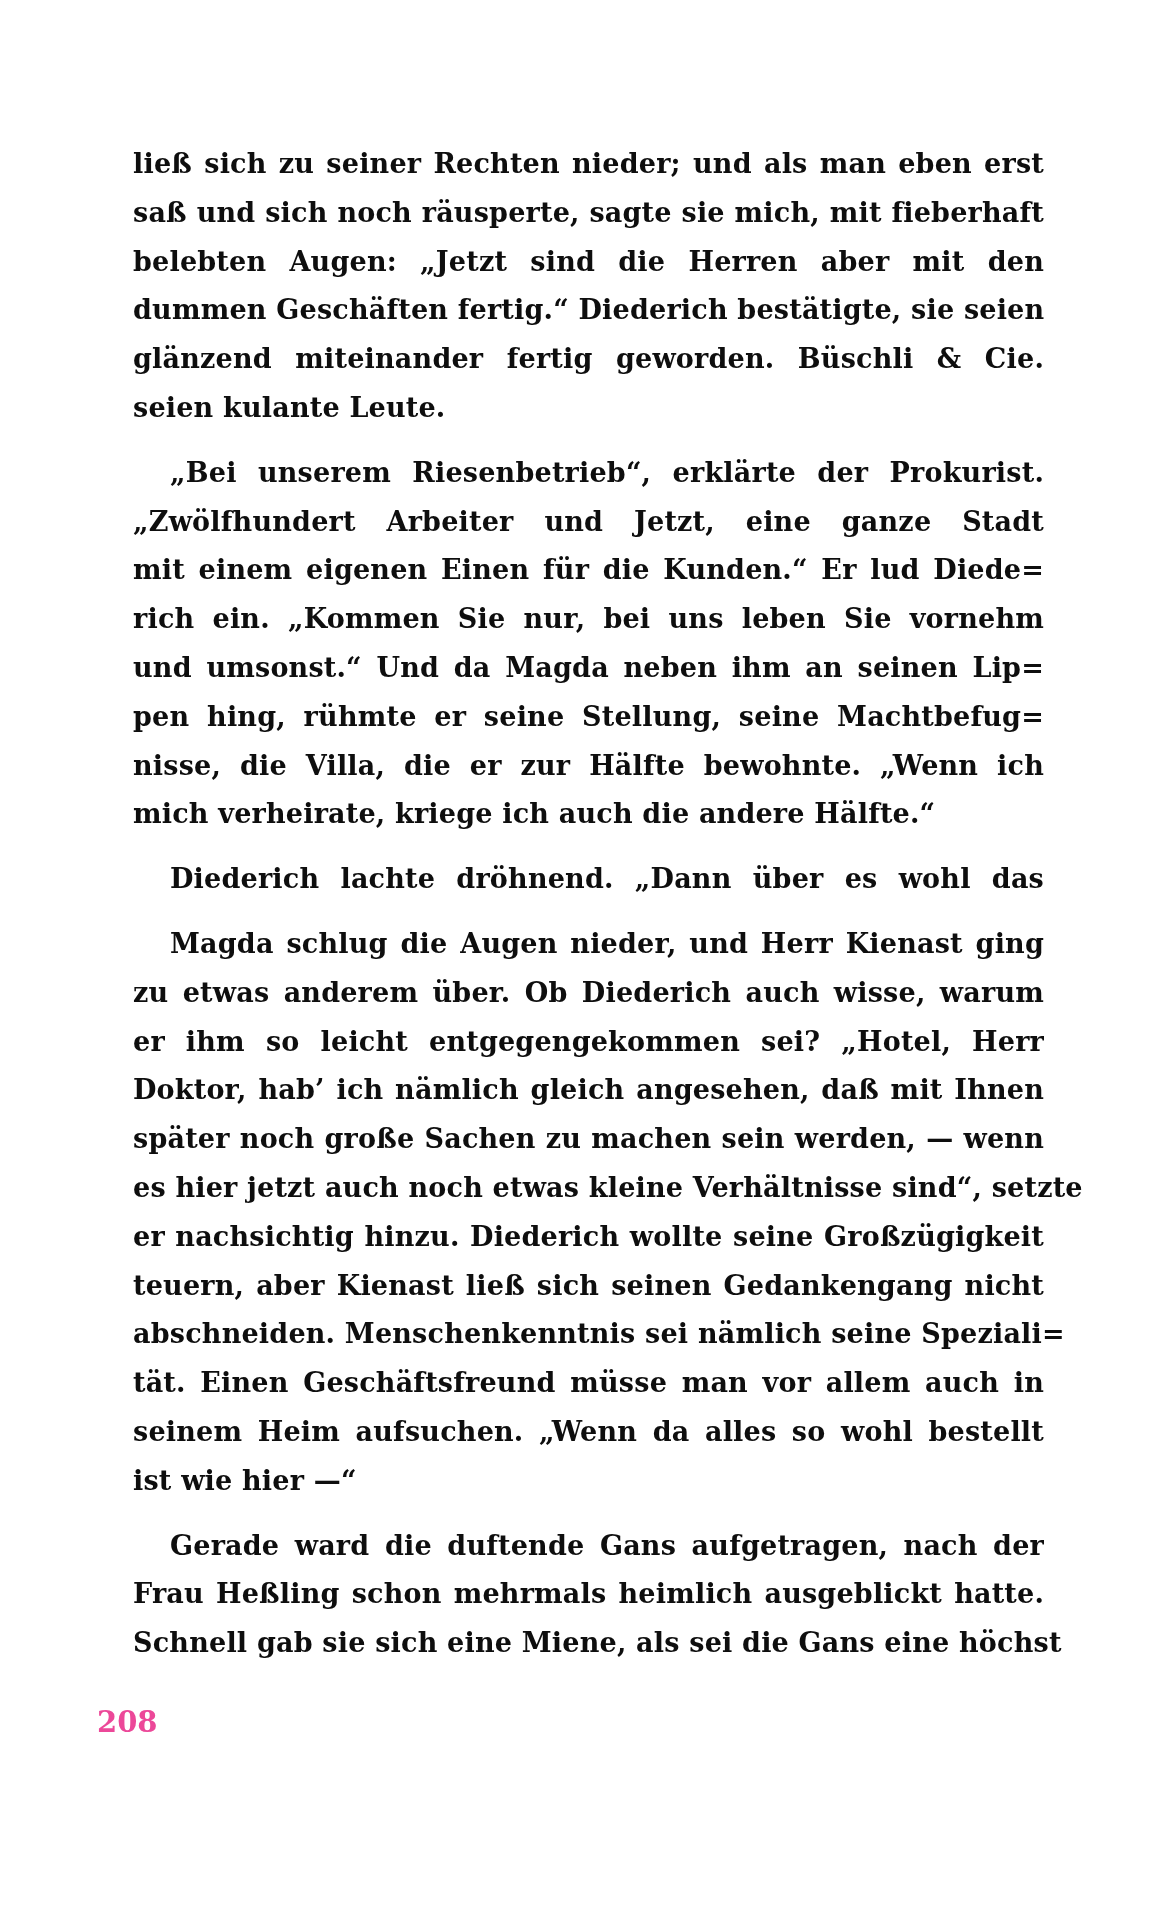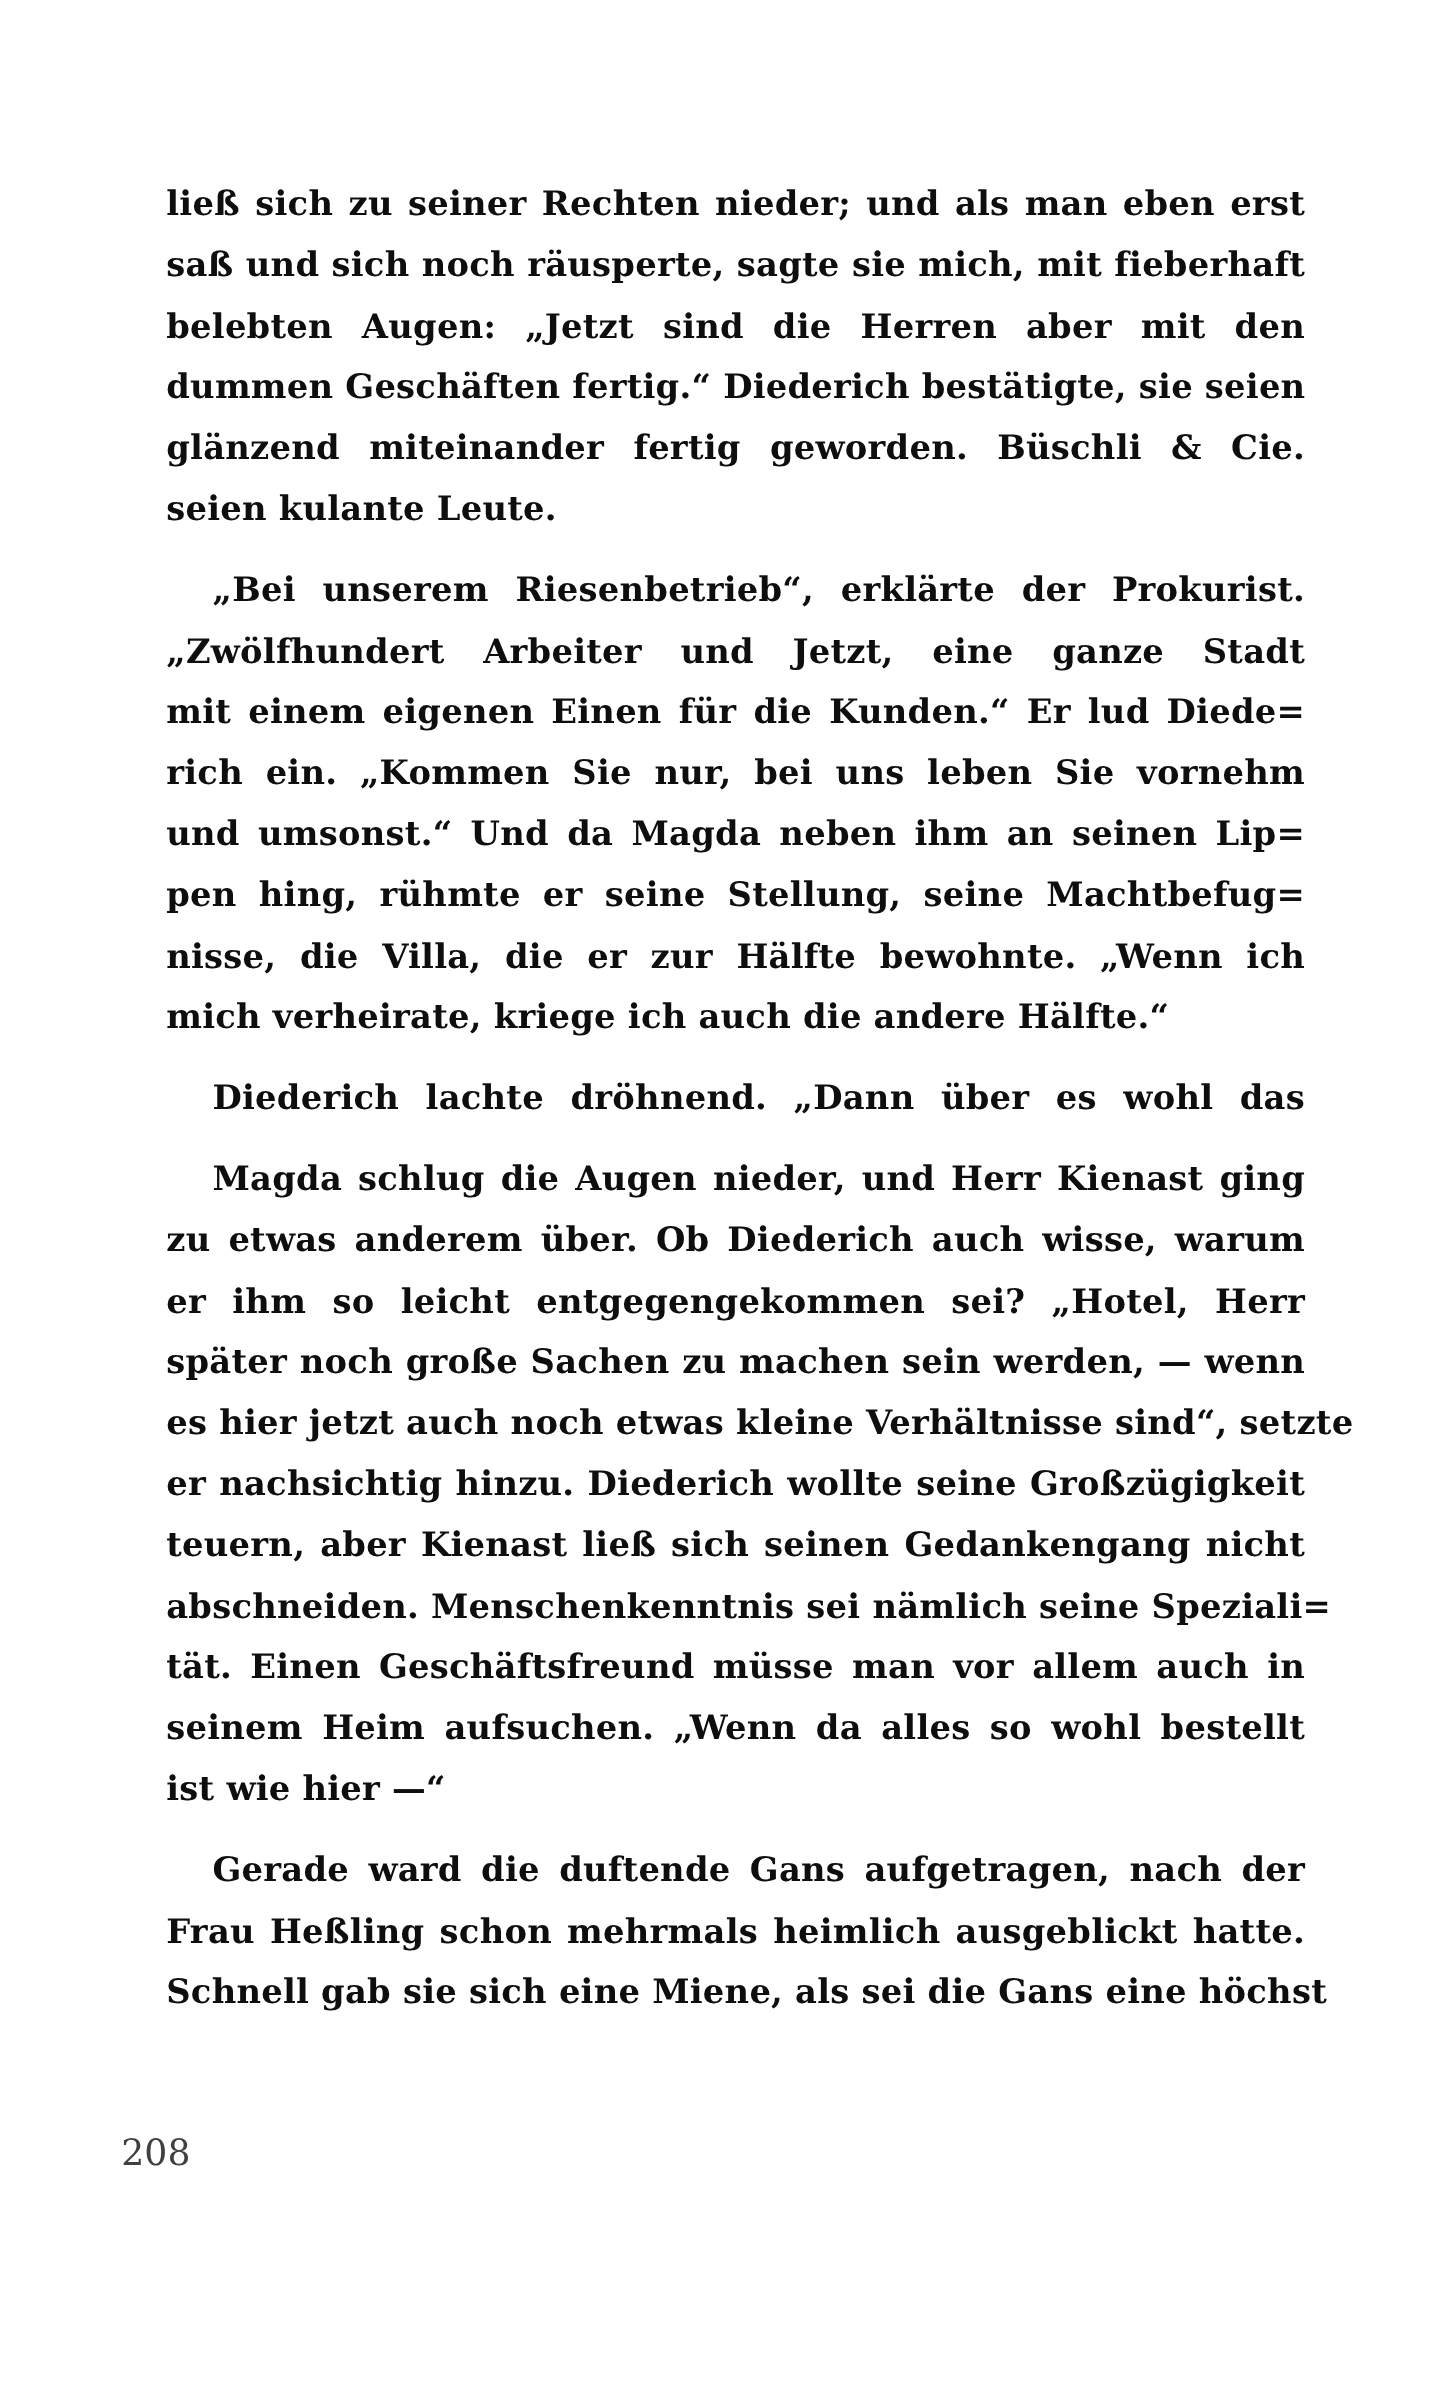--- a/index.html
+++ b/index.html
@@ -37,22 +37,22 @@
     text-align-last: left;
   }
   .para.indent .line:first-child {
     text-indent: 37px;
   }
   .page-number {
     position: absolute;
     left: 97px;
     top: 1705px;
     font-size: 29px;
-    font-weight: normal;
-    color: #404040;
+    font-weight: bold;
+    color: #ec4899;
   }
 </style>
 </head>
 <body>
 
 <div class="page">
   <div class="text-block">
       <div class="para">
         <div class="line">ließ sich zu seiner Rechten nieder; und als man eben erst</div>
         <div class="line">saß und sich noch räusperte, sagte sie mich, mit fieberhaft</div>
@@ -71,20 +71,21 @@
         <div class="line">nisse, die Villa, die er zur Hälfte bewohnte. „Wenn ich</div>
         <div class="line line-last">mich verheirate, kriege ich auch die andere Hälfte.“</div>
       </div>
       <div class="para indent">
         <div class="line">Diederich lachte dröhnend. „Dann über es wohl das</div>
       </div>
       <div class="para indent">
         <div class="line">Magda schlug die Augen nieder, und Herr Kienast ging</div>
         <div class="line">zu etwas anderem über. Ob Diederich auch wisse, warum</div>
         <div class="line">er ihm so leicht entgegengekommen sei? „Hotel, Herr</div>
+        <div class="line">Doktor, hab’ ich nämlich gleich angesehen, daß mit Ihnen</div>
         <div class="line">später noch große Sachen zu machen sein werden, — wenn</div>
         <div class="line">es hier jetzt auch noch etwas kleine Verhältnisse sind“, setzte</div>
         <div class="line">er nachsichtig hinzu. Diederich wollte seine Großzügigkeit</div>
         <div class="line">teuern, aber Kienast ließ sich seinen Gedankengang nicht</div>
         <div class="line">abschneiden. Menschenkenntnis sei nämlich seine Speziali=</div>
         <div class="line">tät. Einen Geschäftsfreund müsse man vor allem auch in</div>
         <div class="line">seinem Heim aufsuchen. „Wenn da alles so wohl bestellt</div>
         <div class="line line-last">ist wie hier —“</div>
       </div>
       <div class="para indent">

